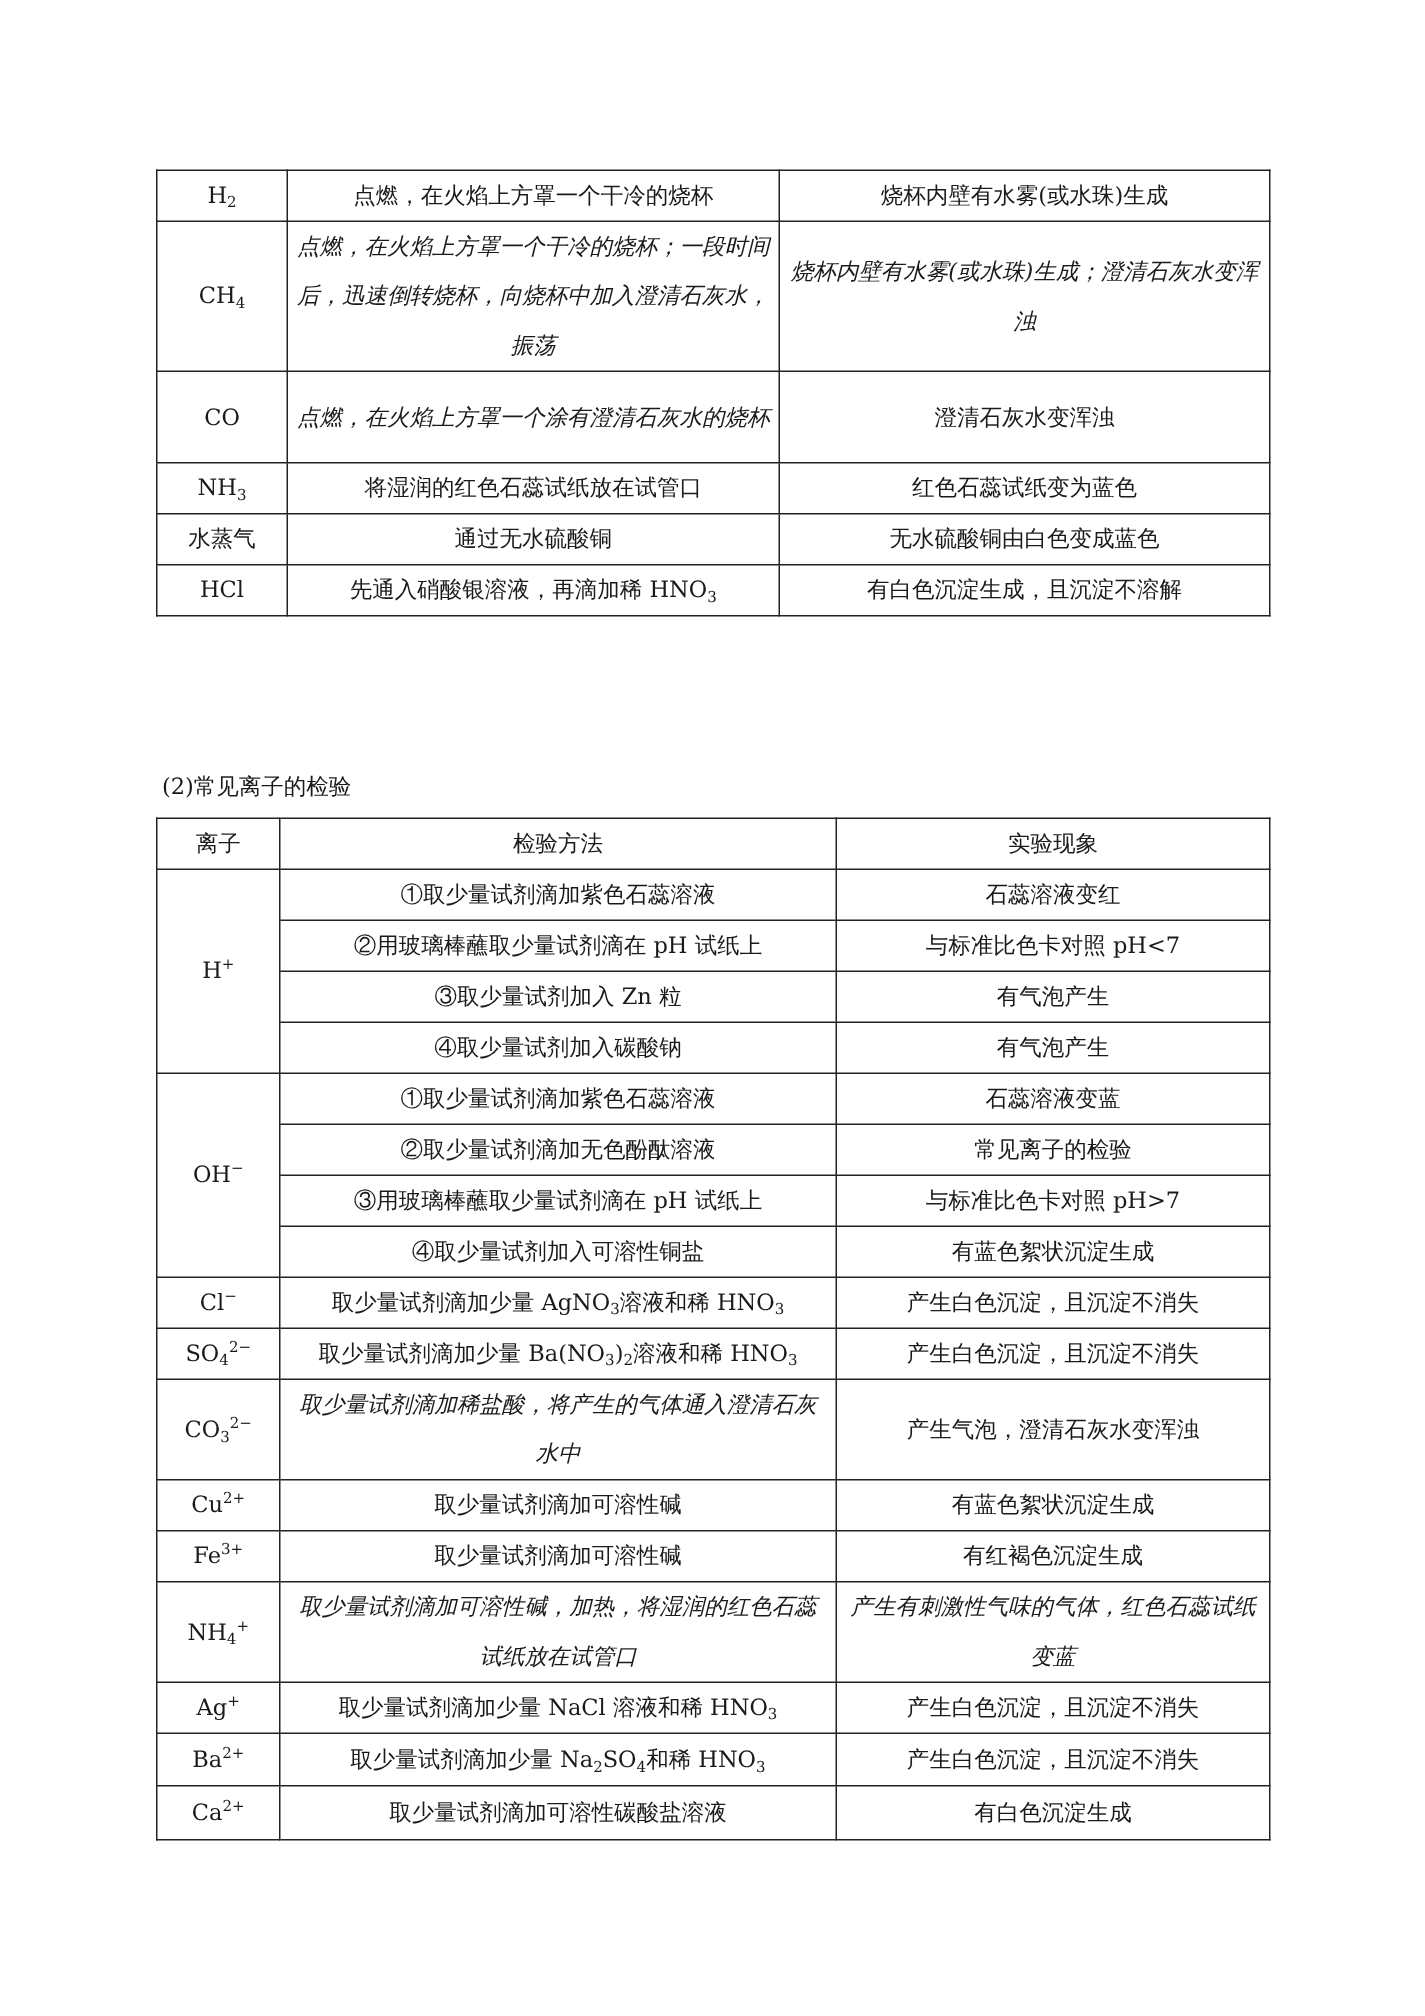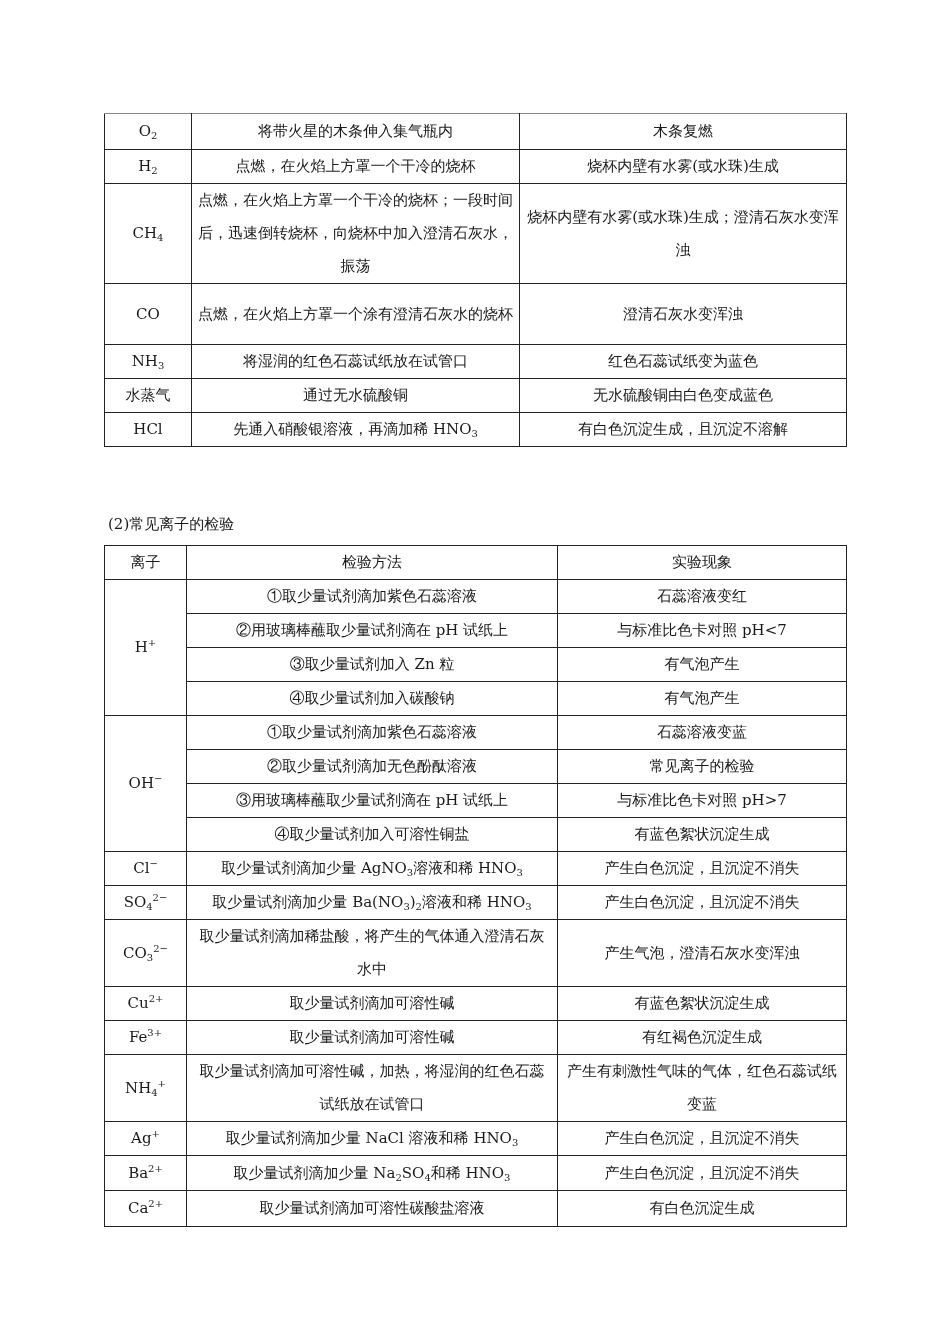--- a/index.html
+++ b/index.html
@@ -23,39 +23,34 @@
   table.doc td.multi { line-height: 33px; }
   table.doc tr.h-gray > td, table.doc tr.h-gray > th { border-top-color: #888; }
   .t1 { top: 113px; }
   .t2 { top: 545px; border-radius: 17px; }
   .caption {
     position: absolute; left: 108px; top: 512px;
     font-size: 15px; line-height: 24px;
   }
   sub { font-size: 10px; vertical-align: -3px; line-height: 0; }
   sup { font-size: 10px; vertical-align: 6px; line-height: 0; }
-  .wrap { white-space: normal; word-break: break-all; }
+  .wrap { white-space: normal; word-break: break-all; font-style: italic; }
 </style>
 </head>
 <body>
 
 <div class="page">
 
   <table class="doc t1">
     <colgroup>
         <col style="width:87px">
         <col style="width:328px">
         <col style="width:327px">
       </colgroup>
     <tbody>
-    <tr class="h-gray" style="height:36px">
-      <td><span>O</span><sub>2</sub></td>
-      <td>将带火星的木条伸入集气瓶内</td>
-      <td>木条复燃</td>
-    </tr>
     <tr style="height:34px">
       <td><span>H</span><sub>2</sub></td>
       <td>点燃，在火焰上方罩一个干冷的烧杯</td>
       <td>烧杯内壁有水雾(或水珠)生成</td>
     </tr>
     <tr class="h-gray" style="height:100px">
       <td><span>CH</span><sub>4</sub></td>
       <td class="multi wrap">点燃，在火焰上方罩一个干冷的烧杯；一段时间后，迅速倒转烧杯，向烧杯中加入澄清石灰水，振荡</td>
       <td class="multi wrap">烧杯内壁有水雾(或水珠)生成；澄清石灰水变浑浊</td>
     </tr>

